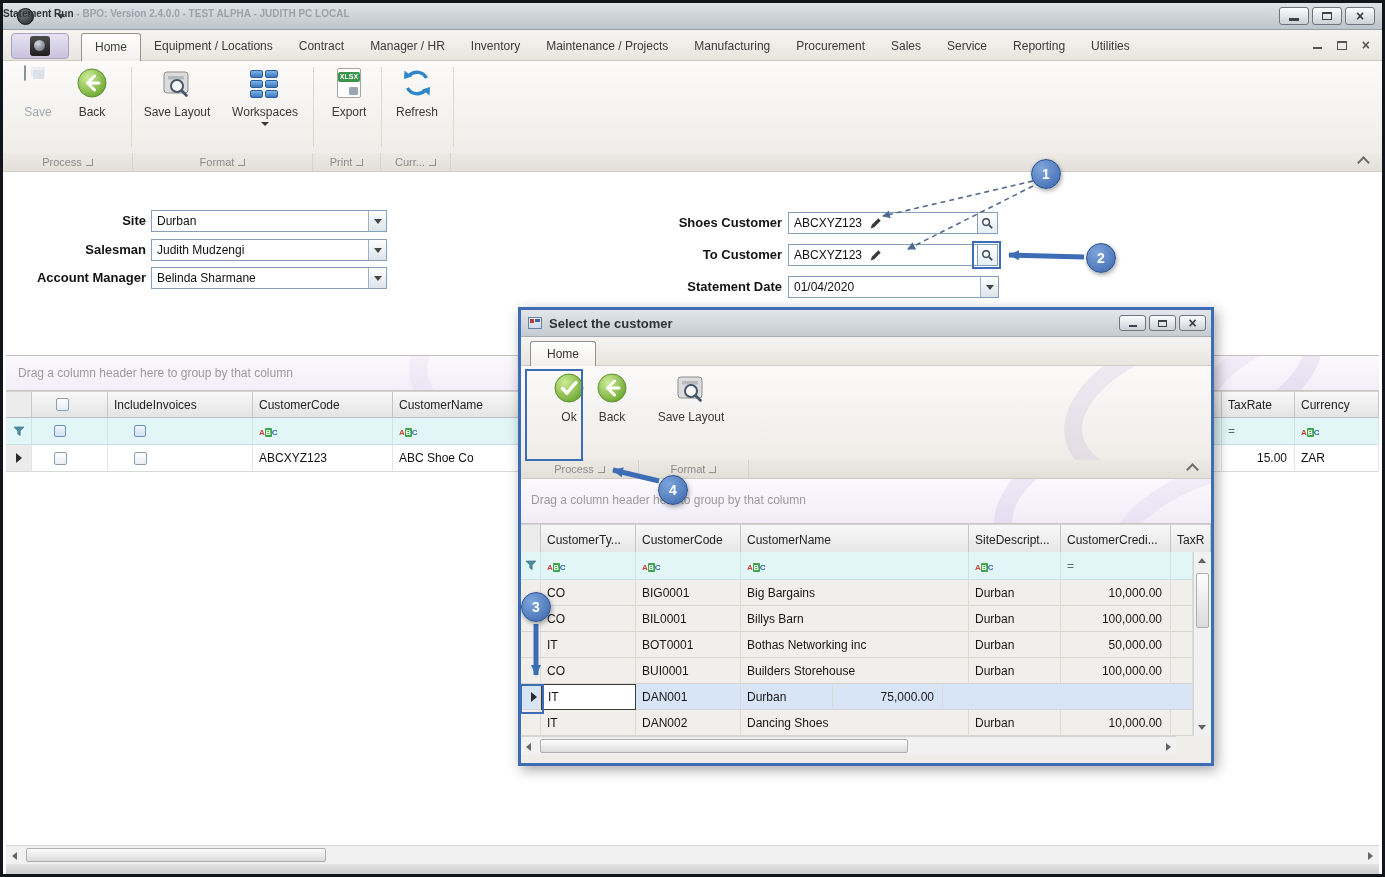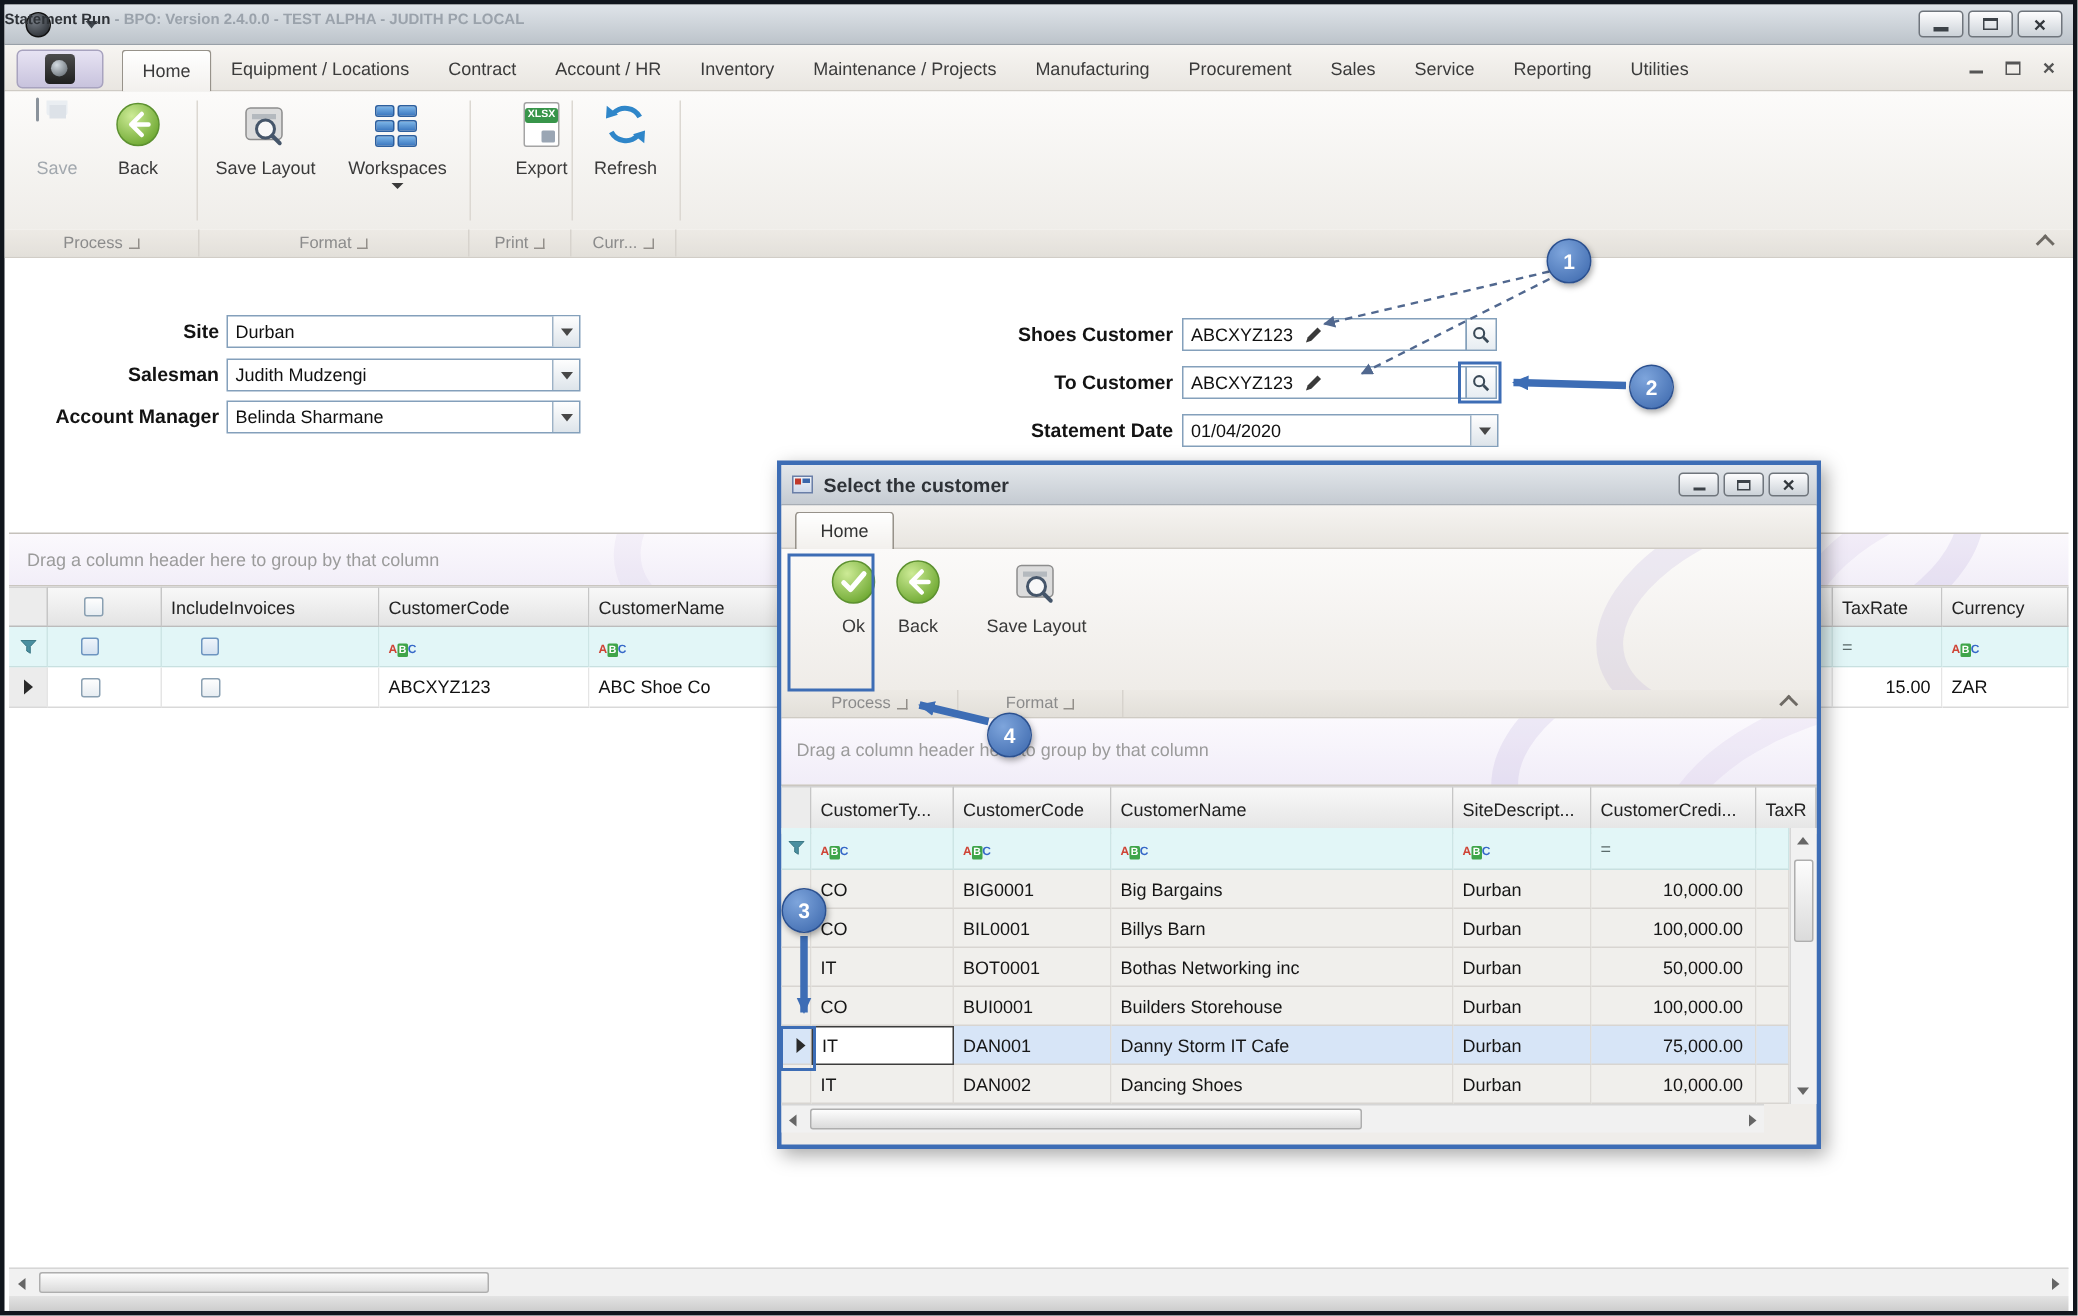--- a/index.html
+++ b/index.html
@@ -162,21 +162,21 @@
   </div>
 
   <div class="tabrow">
     <div class="appbtn">
         <span class="logo"></span>
       </div>
     <div class="tabs">
       <div class="tab active">Home</div>
       <div class="tab">Equipment / Locations</div>
       <div class="tab">Contract</div>
-      <div class="tab">Account / HR</div>
+      <div class="tab">Manager / HR</div>
       <div class="tab">Inventory</div>
       <div class="tab">Maintenance / Projects</div>
       <div class="tab">Manufacturing</div>
       <div class="tab">Procurement</div>
       <div class="tab">Sales</div>
       <div class="tab">Service</div>
       <div class="tab">Reporting</div>
       <div class="tab">Utilities</div>
     </div>
     <div class="ribbon-mini">
@@ -216,21 +216,21 @@
             <i></i>
             <i></i>
             <i></i>
             <i></i>
           </span>
         </span>
       <span class="lbl">Workspaces</span>
       <span class="wscaret"></span>
     </div>
     <div class="rsep" style="left:310px"></div>
-    <div class="rbtn" style="left:330px;width:56px">
+    <div class="rbtn" style="left:318px;width:56px">
       <span class="ic" style="display:flex;justify-content:center">
           <span class="ic-xlsx">
             <b>XLSX</b>
           </span>
         </span>
       <span class="lbl">Export</span>
     </div>
     <div class="rsep" style="left:378px"></div>
     <div class="rbtn" style="left:386px;width:56px">
       <svg class="ic" viewBox="0 0 34 34">
@@ -546,21 +546,20 @@
       <div class="rc" style="width:92px">Durban</div>
       <div class="rc credit" style="width:110px">100,000.00</div>
       <div class="rc" style="flex:1"></div>
     </div>
     <div class="drow sel" style="top:374px">
       <div class="rc rind" style="width:20px">
           <span class="tri-r"></span>
         </div>
       <div class="rc focus" style="width:95px">IT</div>
       <div class="rc" style="width:105px">DAN001</div>
-      <div class="rc" style="width:228px">Danny Storm IT Cafe</div>
       <div class="rc" style="width:92px">Durban</div>
       <div class="rc credit" style="width:110px">75,000.00</div>
       <div class="rc" style="flex:1"></div>
     </div>
     <div class="drow" style="top:400px">
       <div class="rc rind" style="width:20px"></div>
       <div class="rc" style="width:95px">IT</div>
       <div class="rc" style="width:105px">DAN002</div>
       <div class="rc" style="width:228px">Dancing Shoes</div>
       <div class="rc" style="width:92px">Durban</div>

